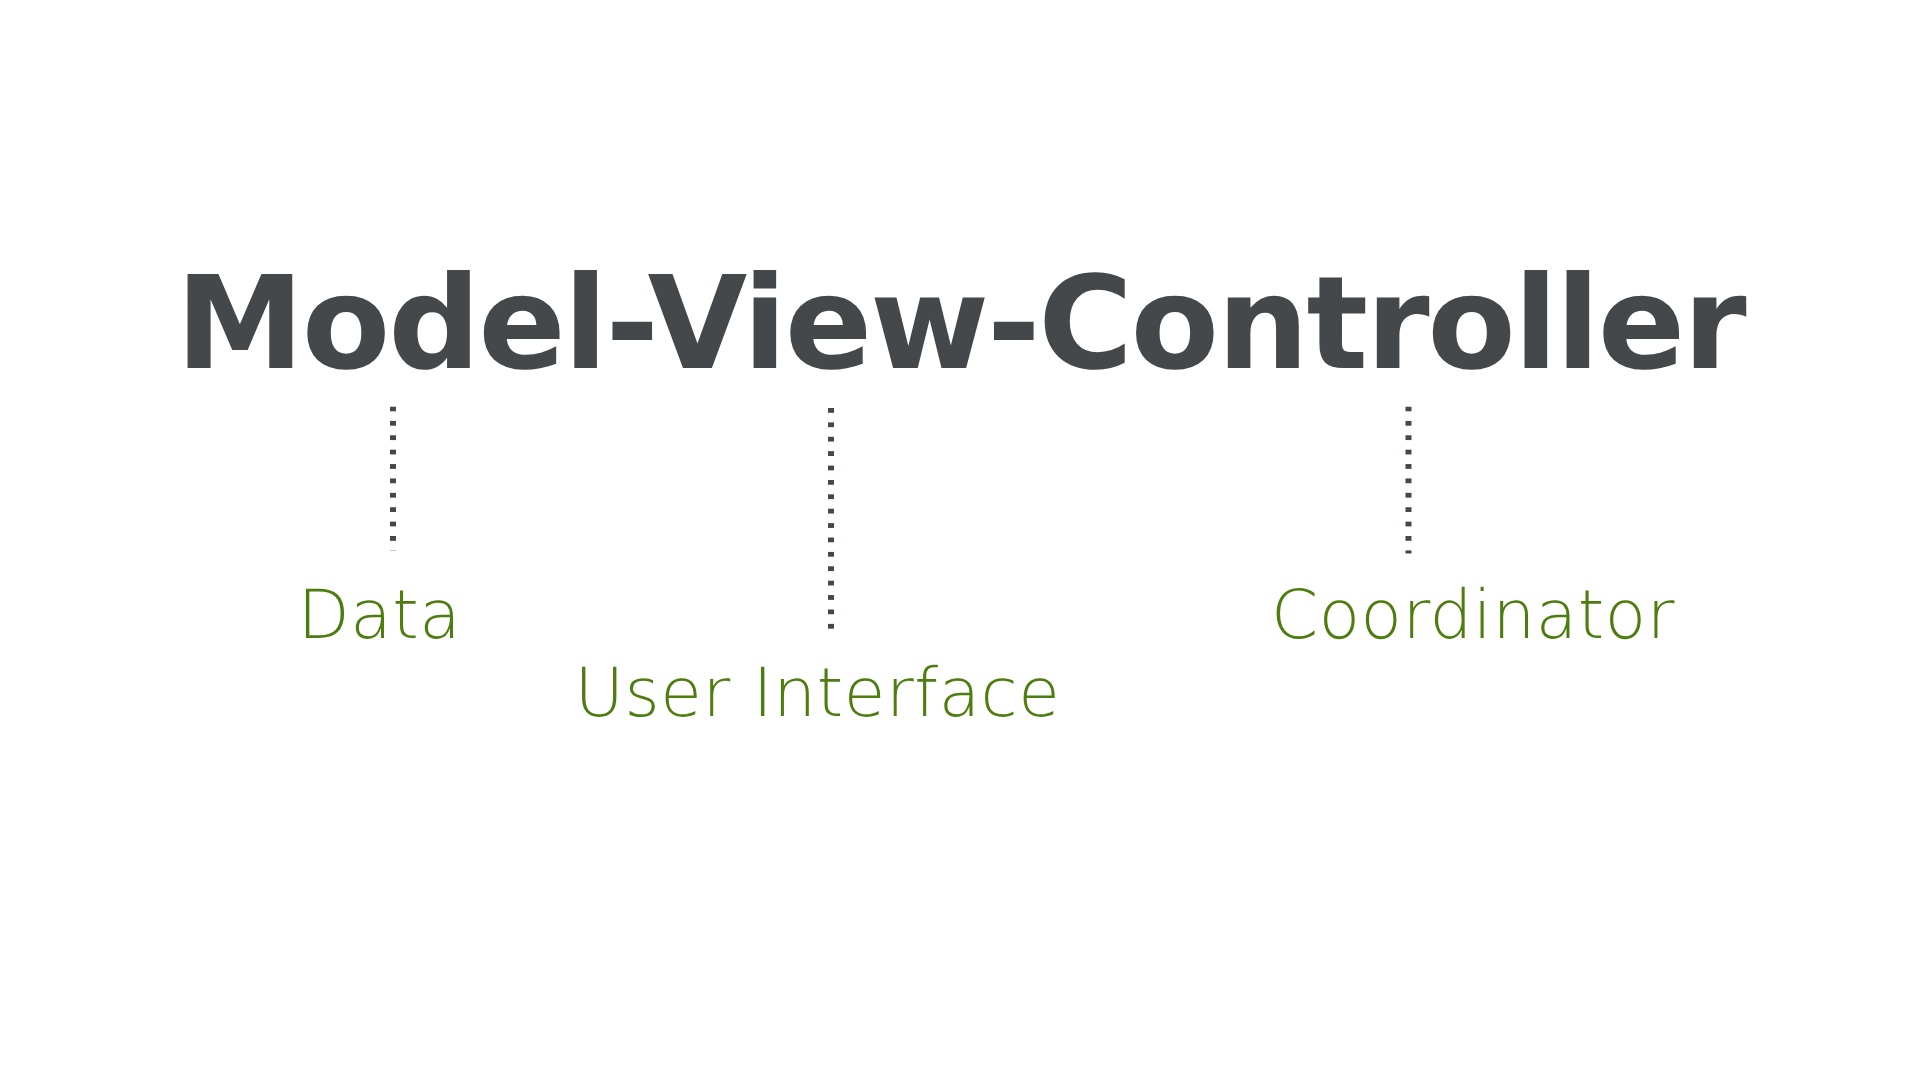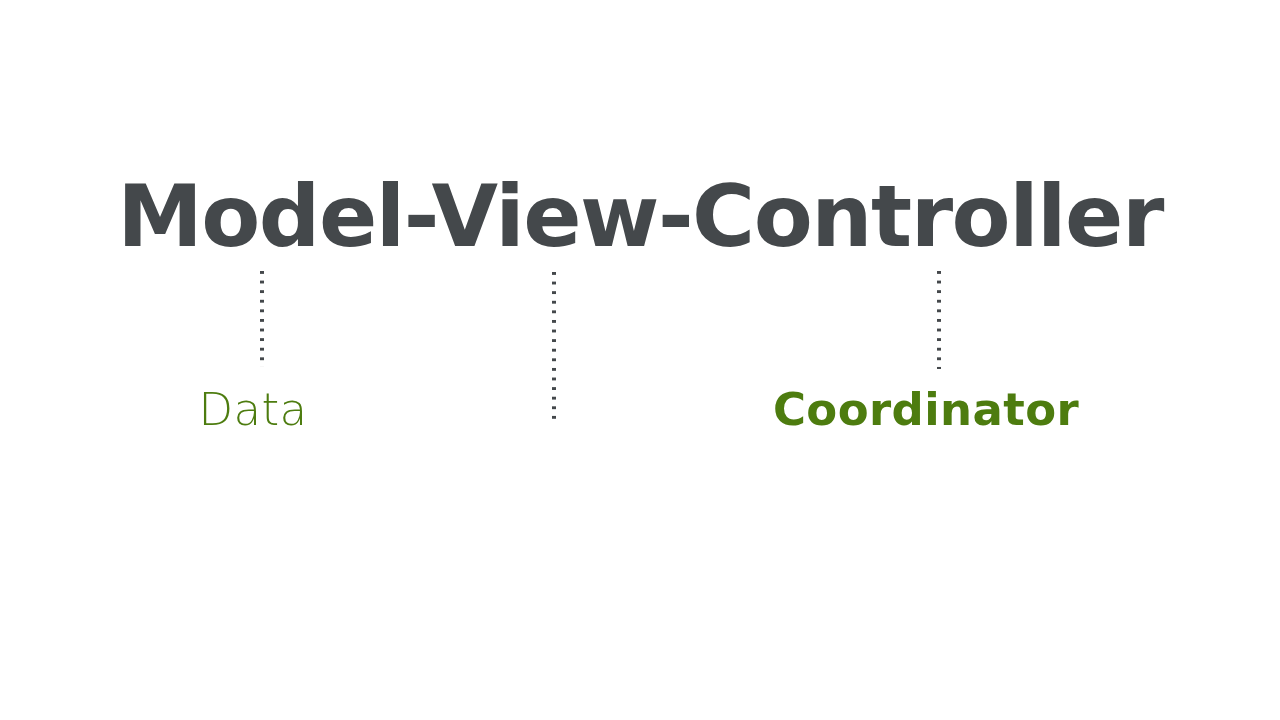--- a/index.html
+++ b/index.html
@@ -75,16 +75,17 @@
   <div class="title" style="top:173px;">Model-View-Controller</div>
 
   <div class="connector" style="left:260px; top:271px; height:96px;"></div>
 
   <div class="connector" style="left:552px; top:272px; height:148px;"></div>
 
   <div class="connector" style="left:937px; top:271px; height:98px;"></div>
 
   <div class="leaf-label" style="left:253px; top:387px;">Data</div>
 
+  <div class="leaf-label" style="left:545px; top:439px;">User Interface</div>
 
-  <div class="leaf-label" style="left:926px; top:387px;font-weight:bold;">Coordinator</div>
+  <div class="leaf-label" style="left:982px; top:387px;">Coordinator</div>
 
 </div>
 
 </body></html>

